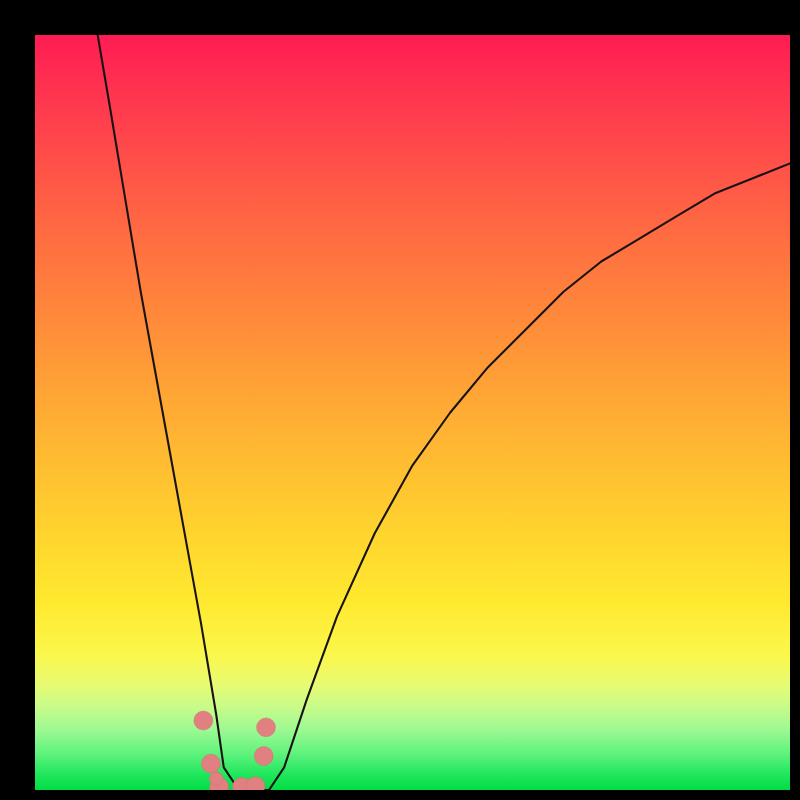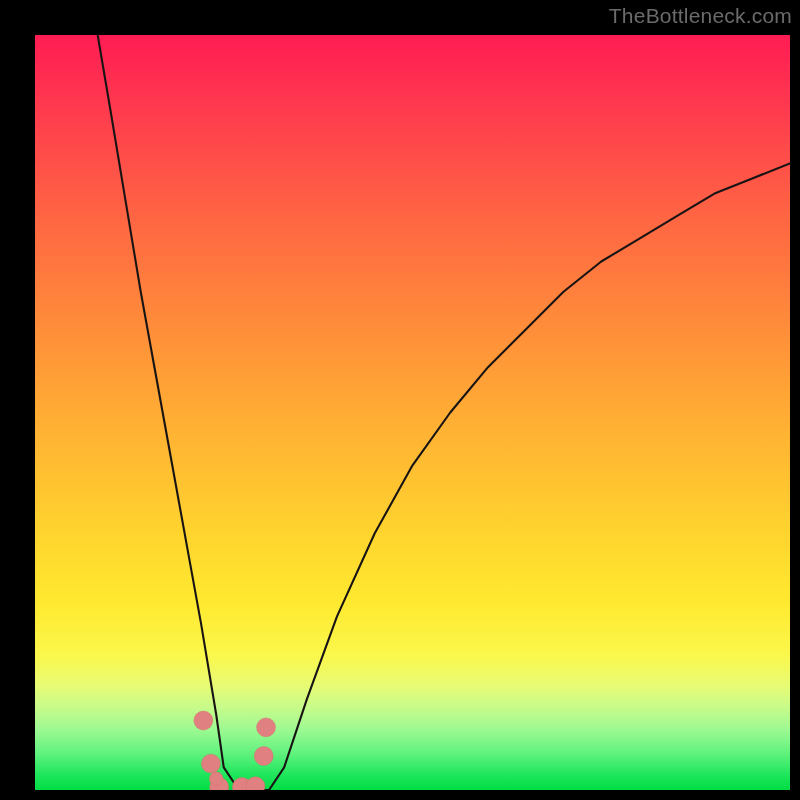--- a/index.html
+++ b/index.html
@@ -74,14 +74,13 @@
           <circle cx="175.92" cy="728.58" r="9.44" fill="#e08080" stroke="#d86f6f" stroke-width="0.5"></circle>
           <circle cx="184.22" cy="751.98" r="9.44" fill="#e08080" stroke="#d86f6f" stroke-width="0.5"></circle>
           <circle cx="206.87" cy="751.98" r="9.44" fill="#e08080" stroke="#d86f6f" stroke-width="0.5"></circle>
           <circle cx="220.46" cy="751.23" r="9.44" fill="#e08080" stroke="#d86f6f" stroke-width="0.5"></circle>
           <circle cx="228.76" cy="721.02" r="9.44" fill="#e08080" stroke="#d86f6f" stroke-width="0.5"></circle>
           <circle cx="231.03" cy="692.34" r="9.44" fill="#e08080" stroke="#d86f6f" stroke-width="0.5"></circle>
           <circle cx="181.20" cy="743.67" r="6.80" fill="#e08080" stroke="#d86f6f" stroke-width="0.5"></circle>
         </g>
     </svg>
   </div>
-  <div class="watermark">TheBottleneck.com</div>
 </div>
 
 </body></html>

